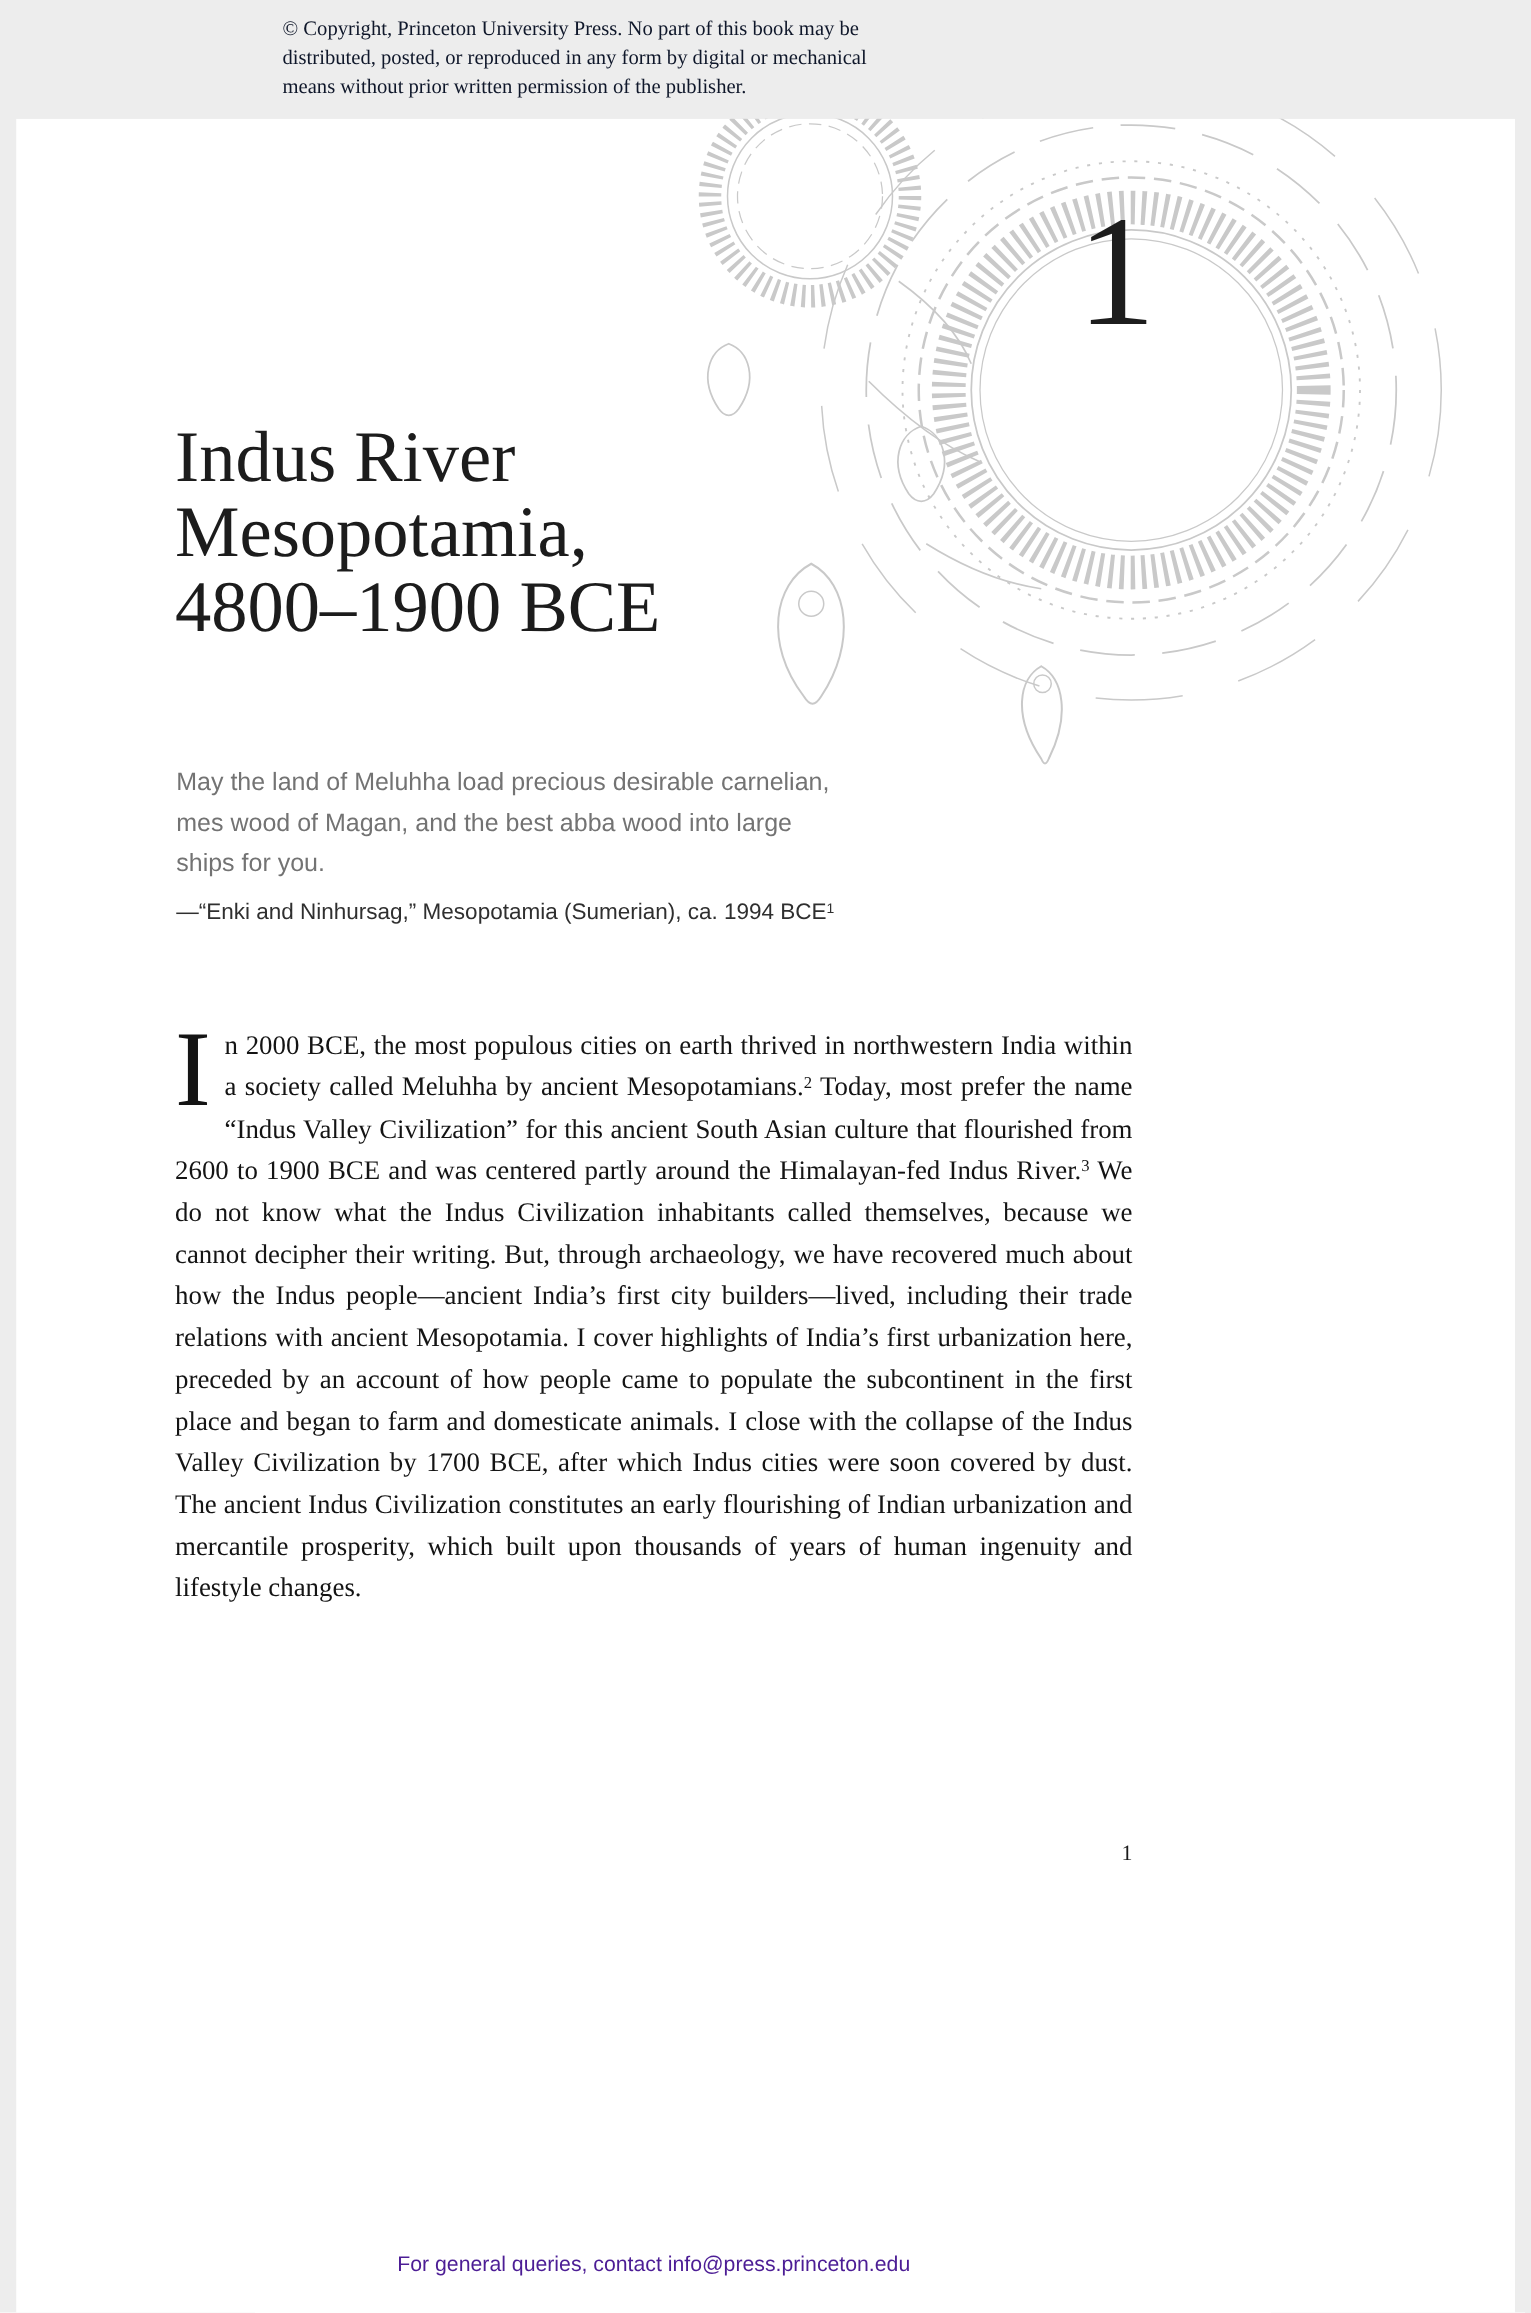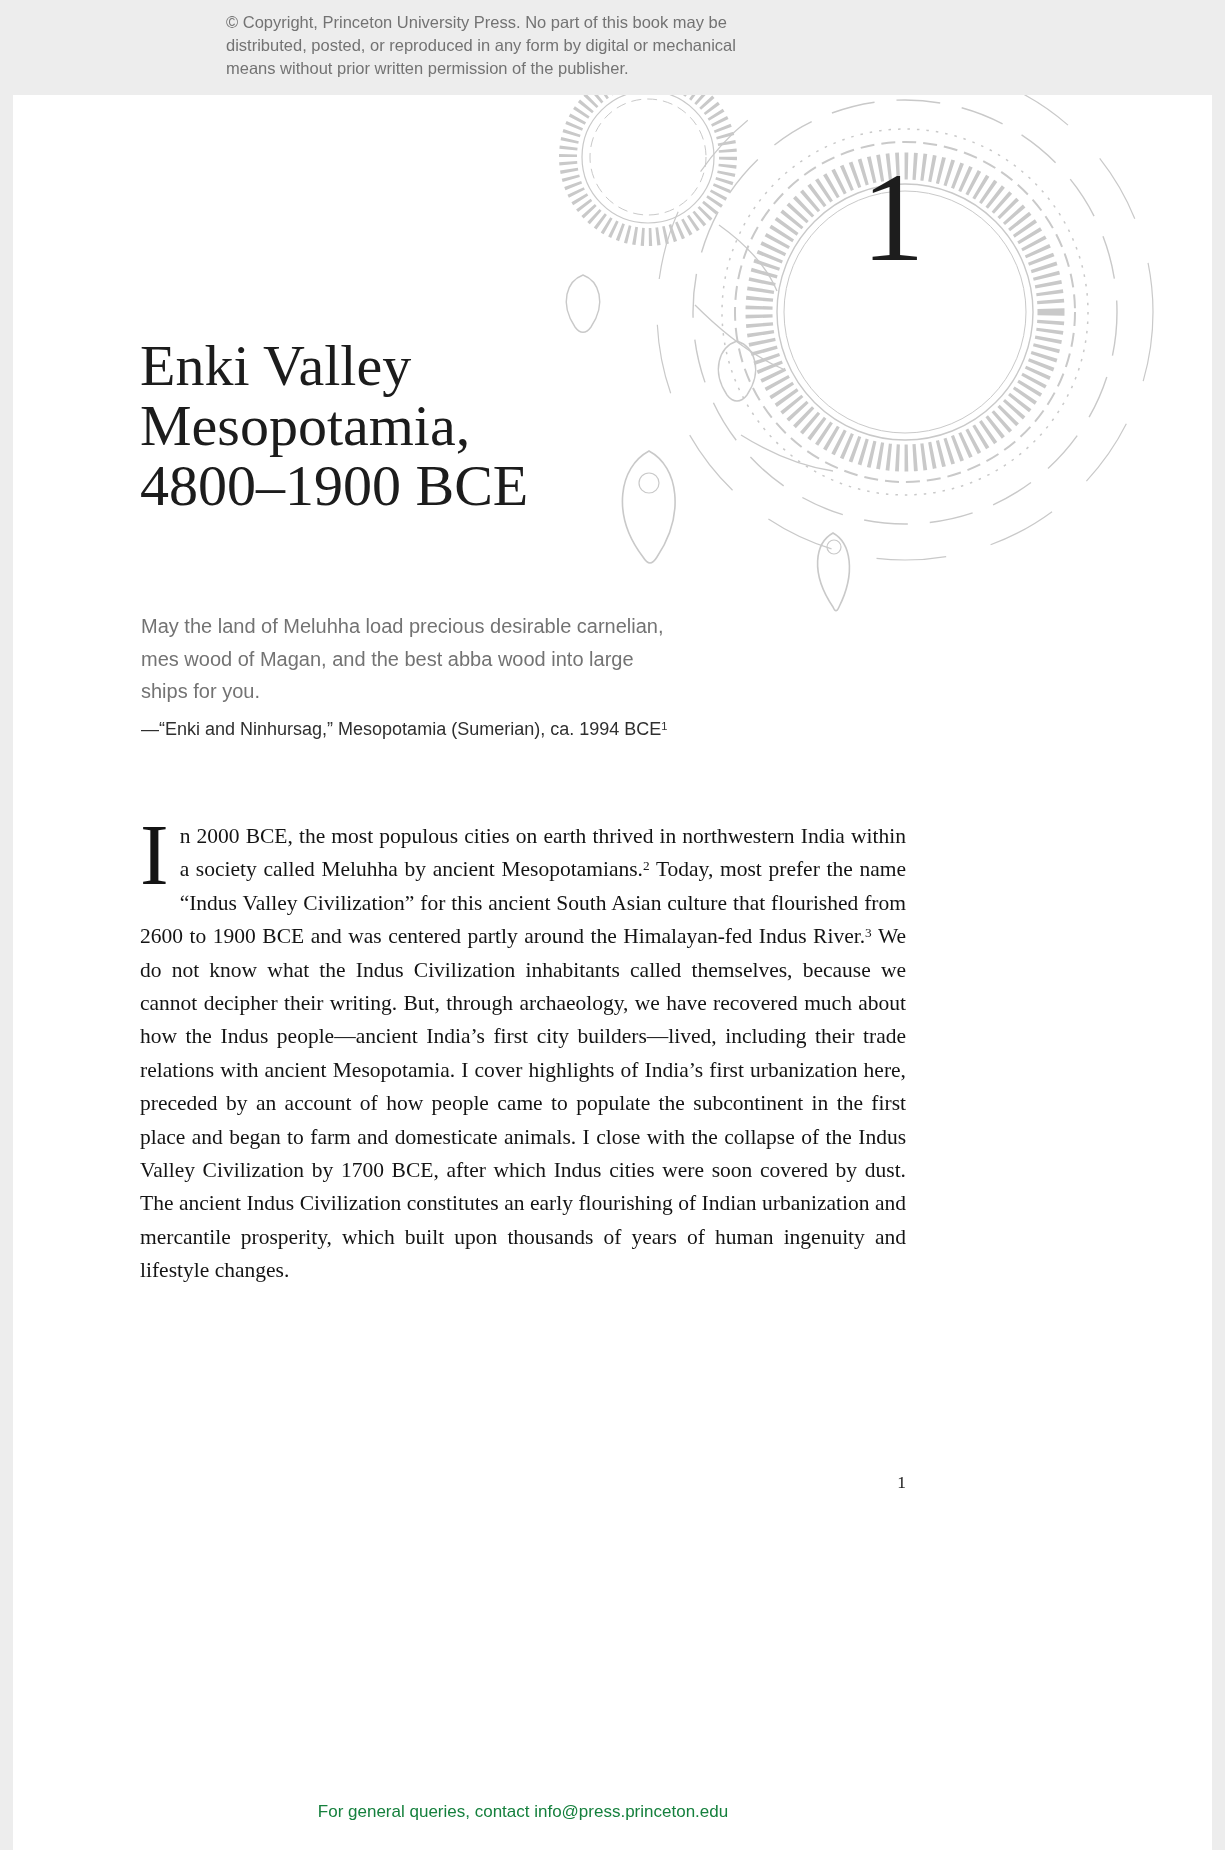--- a/index.html
+++ b/index.html
@@ -21,23 +21,23 @@
   .top-band {
     position:absolute; left:0; top:0;
     width:1225px; height:95px;
     background:#ededed;
     z-index:1;
   }
   .preline { white-space:pre-line; }
   .copyright {
     position:absolute; left:226px; top:11px;
     width:640px;
-    font-family:Liberation Sans, sans-serif;
+    font-family:Liberation Serif, serif;
     font-size:16.5px; line-height:23px;
-    color:#737373;
+    color:#0f172a;
     z-index:2;
   }
   .ornament {
     position:absolute; left:515px; top:95px;
     width:710px; height:520px;
     z-index:1;
   }
   .chapter-number {
     position:absolute; left:800px; top:152px;
     width:186px;
@@ -101,21 +101,21 @@
     font-size:17.5px;
     color:#1a1a1a;
     z-index:2;
   }
   .footer {
     position:absolute; left:140px; top:1802px;
     width:766px;
     text-align:center;
     font-family:"Liberation Sans", sans-serif;
     font-size:17px;
-    color:#15803d;
+    color:#4c1d95;
     z-index:2;
   }
 </style>
 </head>
 <body>
 
 <div class="page-sheet"></div>
 <div class="top-band"></div>
 
 <div class="copyright preline">© Copyright, Princeton University Press. No part of this book may be
@@ -148,21 +148,21 @@
 
     <path d="M204,130 C232,150 252,172 262,196" stroke-width="1.3"></path>
     <path d="M180,210 C210,240 240,262 268,274" stroke-width="1.3"></path>
     <path d="M226,340 C258,360 290,372 318,376" stroke-width="1.3"></path>
   </g>
 </svg>
 
 <div class="chapter-number">1</div>
 
 <h1 class="chapter-title">
-    <span class="title-line">Enki Valley</span>
+    <span class="title-line">Indus River</span>
     <span class="title-line">Mesopotamia,</span>
     <span class="title-line">4800–1900 BCE</span>
   </h1>
 
 <div class="epigraph preline">May the land of Meluhha load precious desirable carnelian,
 mes wood of Magan, and the best abba wood into large
 ships for you.</div>
 
 <div class="attribution"><span>—“Enki and Ninhursag,” Mesopotamia (Sumerian), ca. 1994 BCE</span><sup class="fn">1</sup></div>
 

